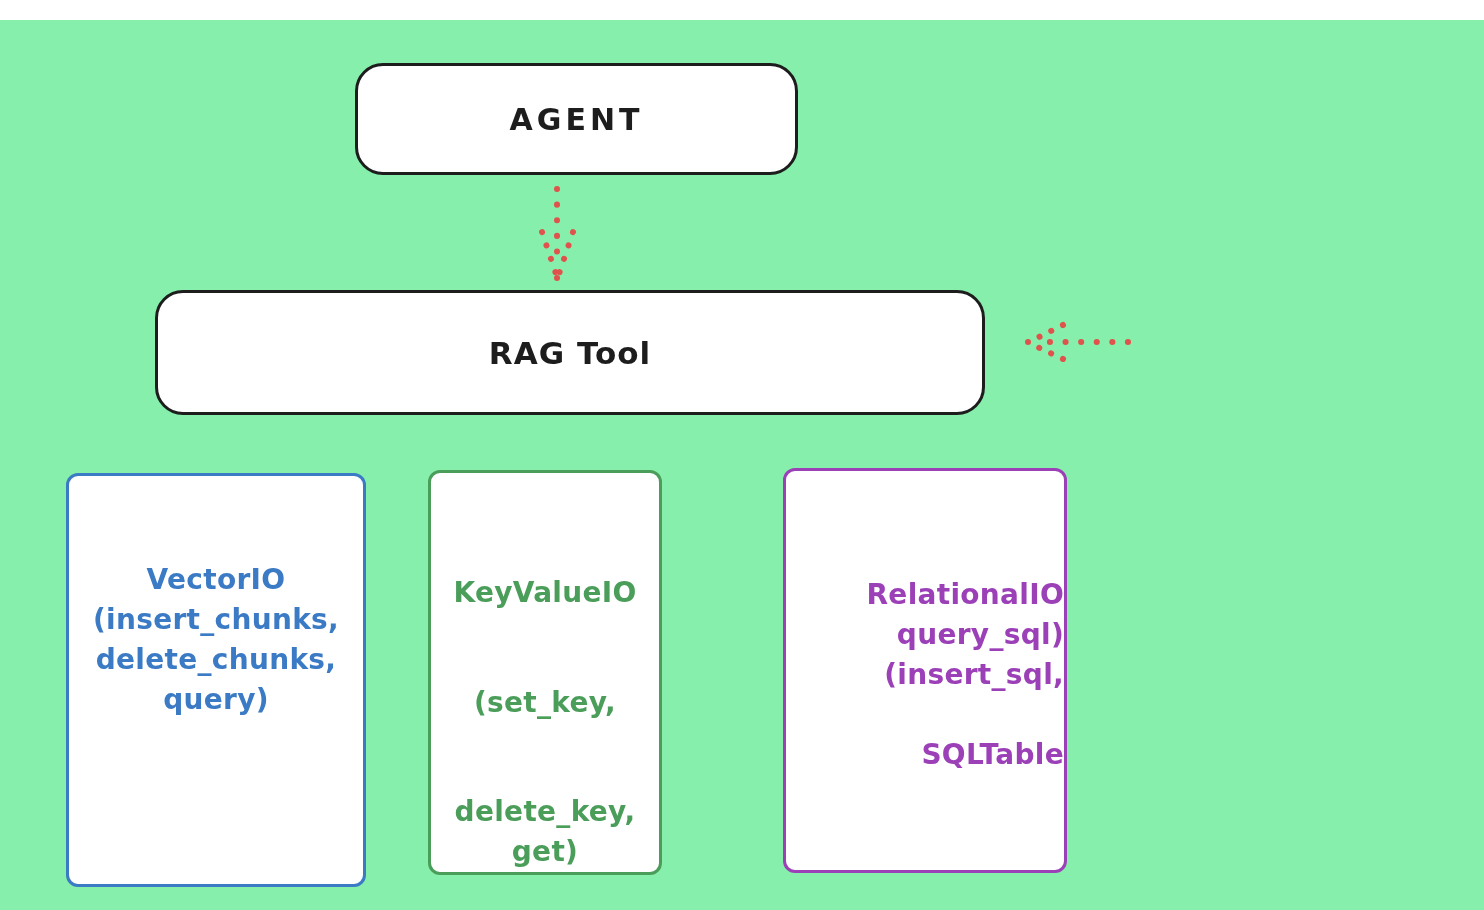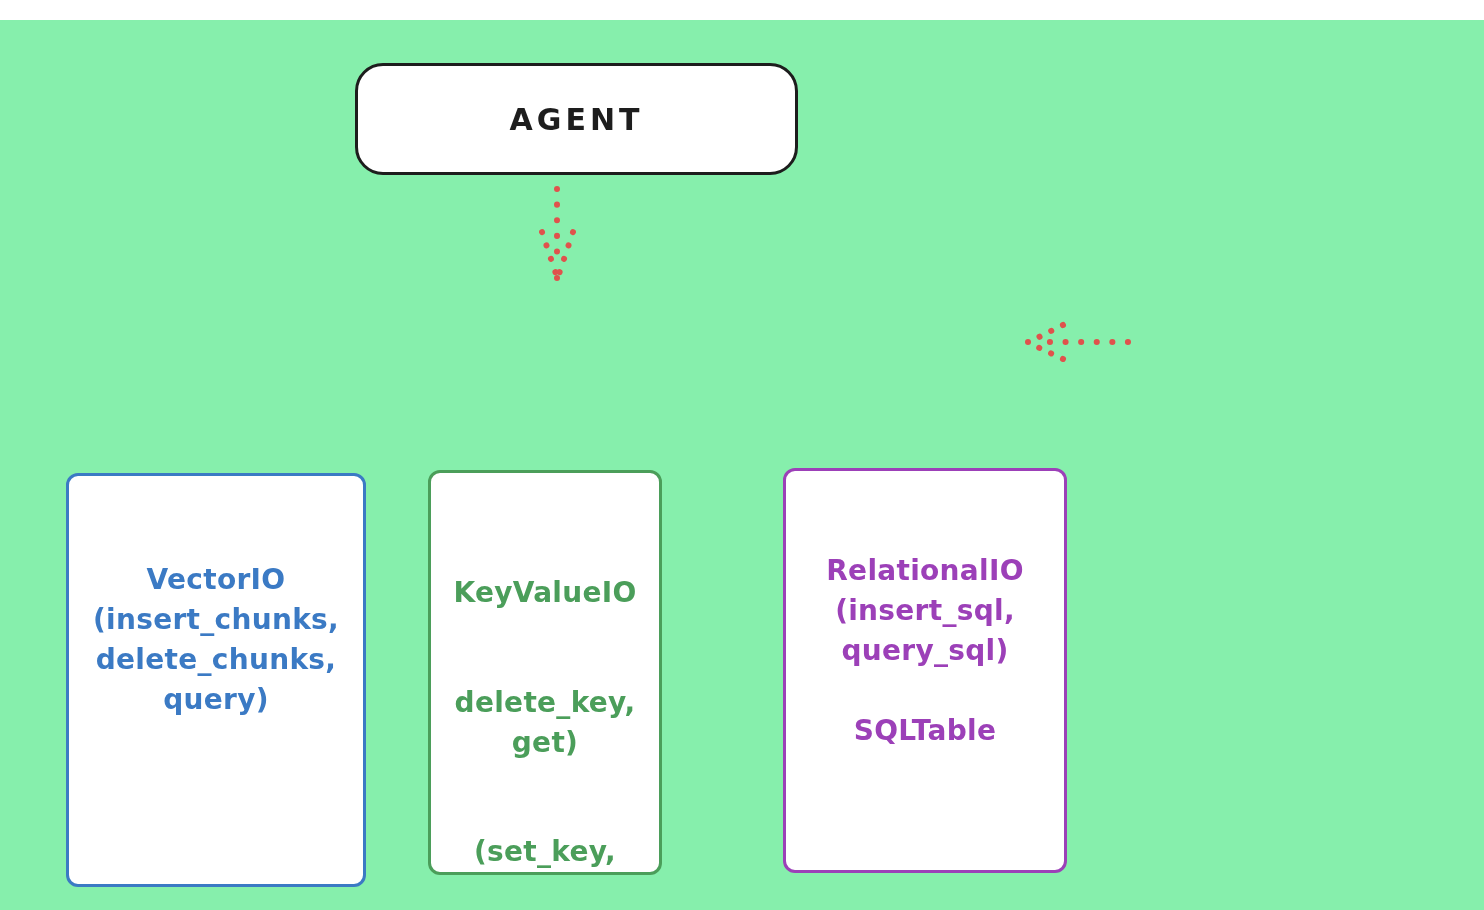--- a/index.html
+++ b/index.html
@@ -67,21 +67,22 @@
     border: 3.5px solid #4b9e5a;
     color: #4b9e5a;
     padding-top: 100px;
     justify-content: space-between;
   }
   .relational-box {
     left: 783px; top: 448px;
     width: 284px; height: 405px;
     border: 3.5px solid #9c40b8;
     color: #9c40b8;
-    padding-top: 80px;
+    padding-top: 104px;
+    align-items: flex-end;
   }
   .annotation {
     position: absolute;
     left: 1130px; top: 283px;
     width: 350px;
     text-align: center;
     color: #cc4338;
     font-size: 30px;
     font-weight: 700;
     line-height: 37px;
@@ -97,20 +98,23 @@
 </style>
 </head>
 <body>
 
 <div class="canvas">
 
   <div class="sketch-box black-box agent-box">
     <span>AGENT</span>
   </div>
 
+  <div class="sketch-box black-box rag-box">
+    <span>RAG Tool</span>
+  </div>
 
   <svg class="arrow-overlay" viewBox="0 0 1484 910" xmlns="http://www.w3.org/2000/svg">
     <g stroke="#e0524c" stroke-width="6" fill="none" stroke-linecap="round">
       <line x1="557" y1="169" x2="557" y2="245" stroke-dasharray="0.1 15.5"></line>
       <line x1="542" y1="212" x2="556" y2="254" stroke-dasharray="0.1 14"></line>
       <line x1="573" y1="212" x2="559" y2="254" stroke-dasharray="0.1 14"></line>
       <circle cx="557" cy="258" r="3" fill="#e0524c" stroke="none"></circle>
     </g>
     <g stroke="#e0524c" stroke-width="6" fill="none" stroke-linecap="round">
       <line x1="1128" y1="322" x2="1048" y2="322" stroke-dasharray="0.1 15.5"></line>
@@ -123,24 +127,24 @@
 
   <div class="sketch-box io-box vector-box">
     <div>VectorIO</div>
     <div>(insert_chunks,</div>
     <div>delete_chunks,</div>
     <div>query)</div>
   </div>
 
   <div class="sketch-box io-box keyvalue-box">
     <div>KeyValueIO</div>
+    <div>(set_key,</div>
     <div>delete_key, get)</div>
-    <div>(set_key,</div>
   </div>
 
   <div class="sketch-box io-box relational-box">
     <div>RelationalIO</div>
+    <div>query_sql)</div>
     <div>(insert_sql,</div>
-    <div>query_sql)</div>
     <div class="io-footer">SQLTable</div>
   </div>
 
 </div>
 
 </body></html>

